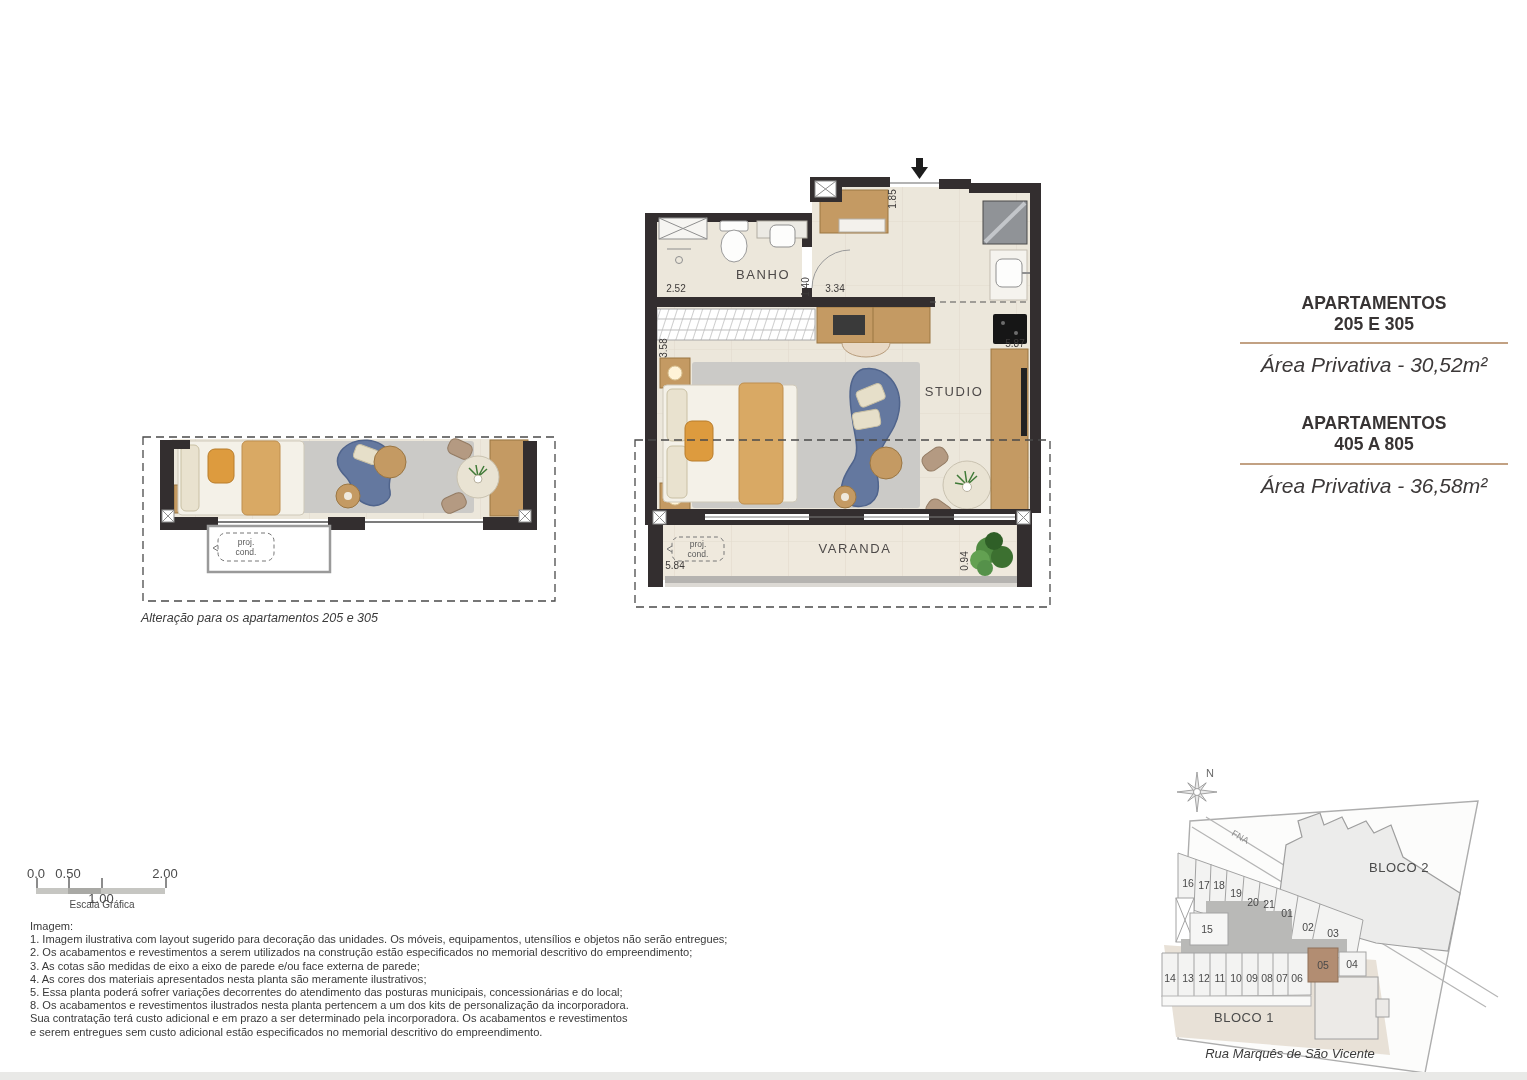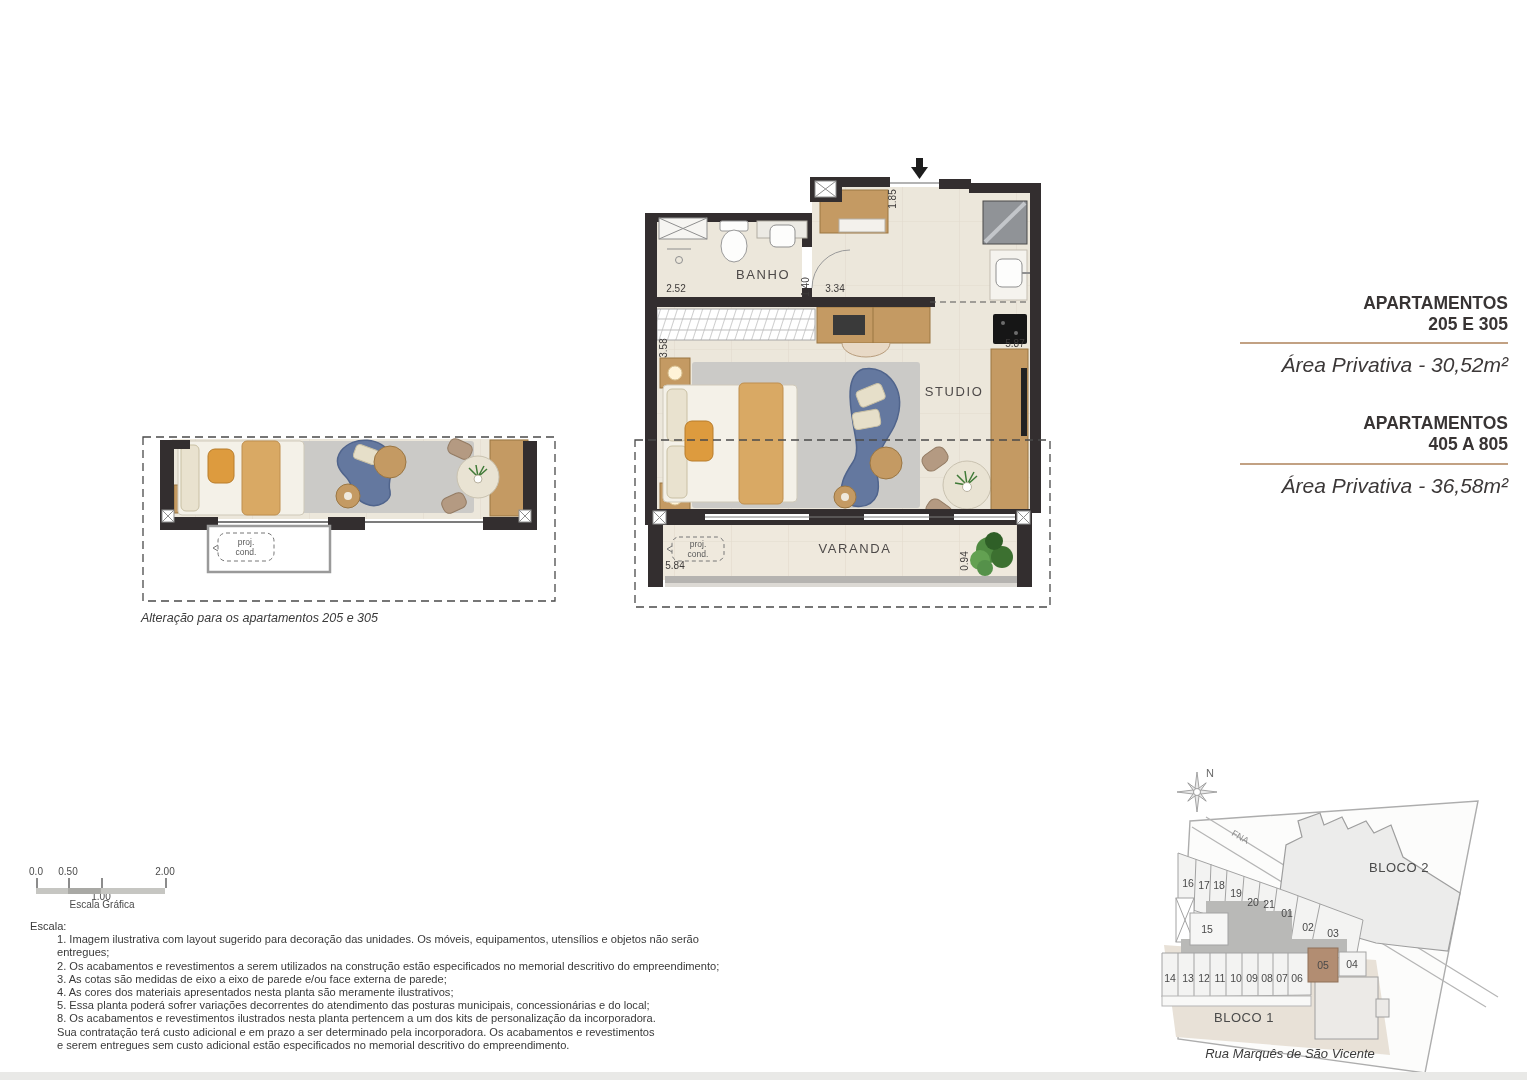--- a/index.html
+++ b/index.html
@@ -10,22 +10,22 @@
   .room-label{font-size:13px;letter-spacing:1.6px;fill:#4e4a49;text-anchor:middle;}
   .dim{font-size:10px;fill:#3e3b3a;text-anchor:middle;}
   .tiny{font-size:8.5px;fill:#5a5a5a;text-anchor:middle;}
   .info-panel{width:268px;text-align:center;}
   .info-title{font-weight:bold;font-size:17.5px;color:#383434;line-height:1.18;}
   .info-divider{height:2px;background:#c2a183;margin:8px 0 9px;}
   .info-area{font-style:italic;font-size:21px;color:#3c3838;}
   .info-group2{margin-top:36px;}
   .caption{font-size:12.5px;color:#3a3a3a;}
   .notes{font-size:11.1px;color:#393939;line-height:1.19;width:700px;}
-  .note-item{white-space:pre-line;margin-left:27px;}
-  .scale-label{position:absolute;font-size:10px;color:#4a4a4a;transform:translateX(-50%);top:0;}
+  .note-item{white-space:pre-line;}
+  .scale-label{position:absolute;font-size:13px;color:#4a4a4a;transform:translateX(-50%);top:0;}
   .scale-tick{position:absolute;width:1.5px;height:10px;top:12px;background:#8c8c8c;}
   .scale-seg{position:absolute;top:22px;height:6px;}
   .scale-caption{position:absolute;top:33px;left:80px;transform:translateX(-50%);font-size:10px;color:#4a4a4a;}
   .site-num{font-size:10.5px;fill:#4a4a4a;text-anchor:middle;}
   .bloco-label{font-size:13px;fill:#4a4a4a;text-anchor:middle;letter-spacing:.5px;}
   .street{font-style:italic;font-size:13px;fill:#3c3c3c;text-anchor:middle;}
   .north{font-size:11px;fill:#6a6a6a;}
   .bottom-strip{left:0;top:1072px;width:1527px;height:8px;background:#e9e9e7;}
 </style>
 </head>
@@ -285,21 +285,21 @@
       <path d="M75,125 l5,-3 M75,125 l5,3" stroke="#777777" fill="none"></path>
       <text class="tiny" x="108" y="122">proj.</text>
       <text class="tiny" x="108" y="132">cond.</text>
     </g>
 
     <rect x="5" y="14" width="412" height="164" fill="none" stroke="#4a4a4a" stroke-width="1.3" stroke-dasharray="8 5"></rect>
   </svg>
 
   <div class="abs caption" style="left:141px;top:611px;font-style:italic;">Alteração para os apartamentos 205 e 305</div>
 
-  <div class="abs info-panel" style="left:1240px;top:293px;text-align:right;">
+  <div class="abs info-panel" style="left:1240px;top:293px;">
     <div>
       <div class="info-title">
         <div>APARTAMENTOS</div>
         <div>205 E 305</div>
       </div>
       <div class="info-divider"></div>
       <div class="info-area">Área Privativa - 30,52m²</div>
     </div>
     <div class="info-group2">
       <div class="info-title">
@@ -421,21 +421,21 @@
     <div class="scale-tick" style="left:46px;"></div>
     <div class="scale-tick" style="left:79px;"></div>
     <div class="scale-tick" style="left:143px;"></div>
     <div class="scale-seg" style="left:14px;width:32px;background:#c6c6c2;"></div>
     <div class="scale-seg" style="left:46px;width:33px;background:#a9a9a5;"></div>
     <div class="scale-seg" style="left:79px;width:64px;background:#c6c6c2;"></div>
     <div class="scale-caption">Escala Gráfica</div>
   </div>
 
   <div class="abs notes" style="left:30px;top:920px;">
-    <div>Escala:</div>
+    <div>Imagem:</div>
     <div class="note-item">1. Imagem ilustrativa com layout sugerido para decoração das unidades. Os móveis, equipamentos, utensílios e objetos não serão entregues;</div>
     <div class="note-item">2. Os acabamentos e revestimentos a serem utilizados na construção estão especificados no memorial descritivo do empreendimento;</div>
     <div class="note-item">3. As cotas são medidas de eixo a eixo de parede e/ou face externa de parede;</div>
     <div class="note-item">4. As cores dos materiais apresentados nesta planta são meramente ilustrativos;</div>
     <div class="note-item">5. Essa planta poderá sofrer variações decorrentes do atendimento das posturas municipais, concessionárias e do local;</div>
     <div class="note-item">8. Os acabamentos e revestimentos ilustrados nesta planta pertencem a um dos kits de personalização da incorporadora.
     Sua contratação terá custo adicional e em prazo a ser determinado pela incorporadora. Os acabamentos e revestimentos
     e serem entregues sem custo adicional estão especificados  no memorial descritivo do empreendimento.</div>
   </div>
 

